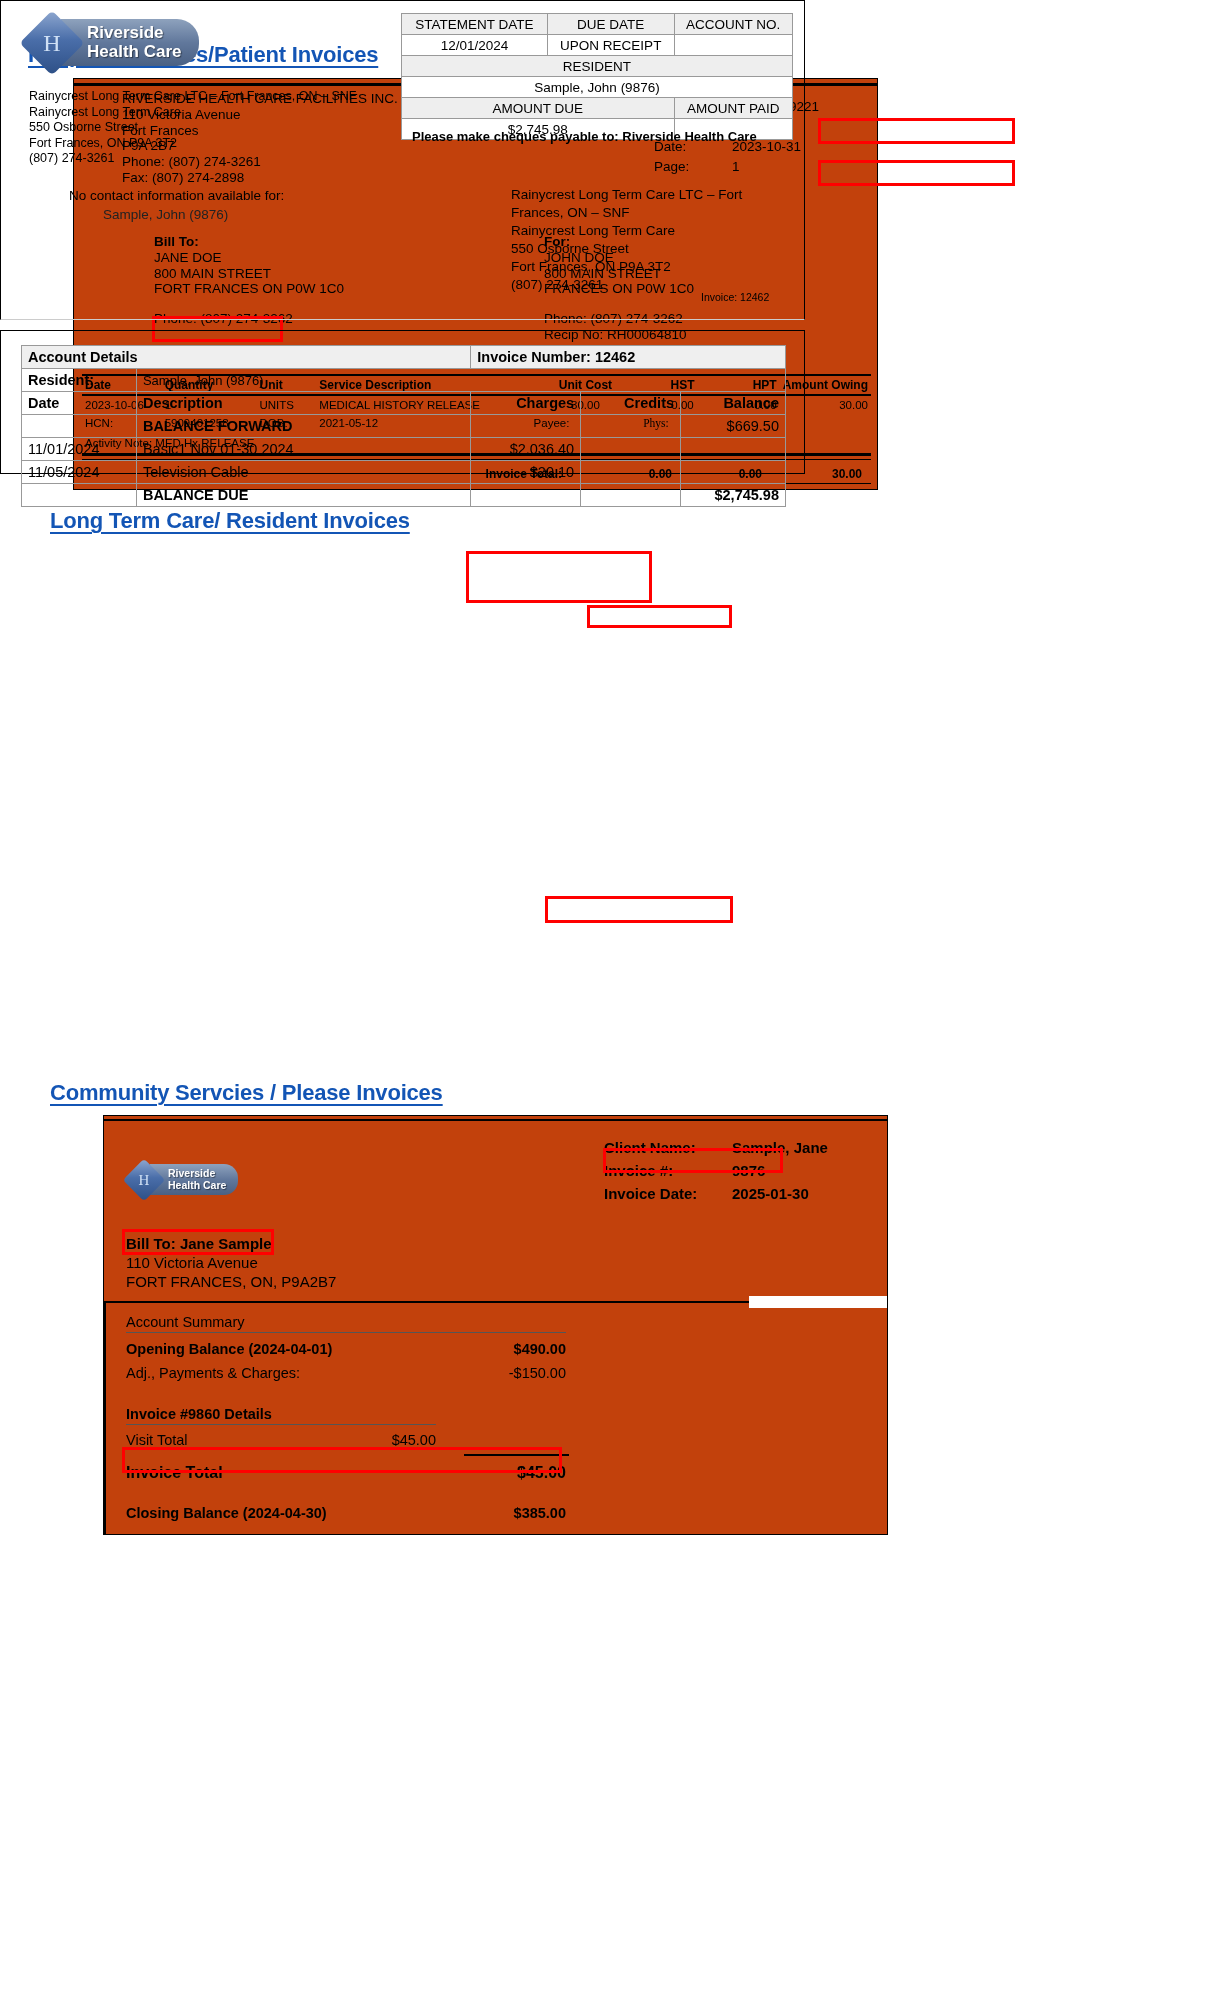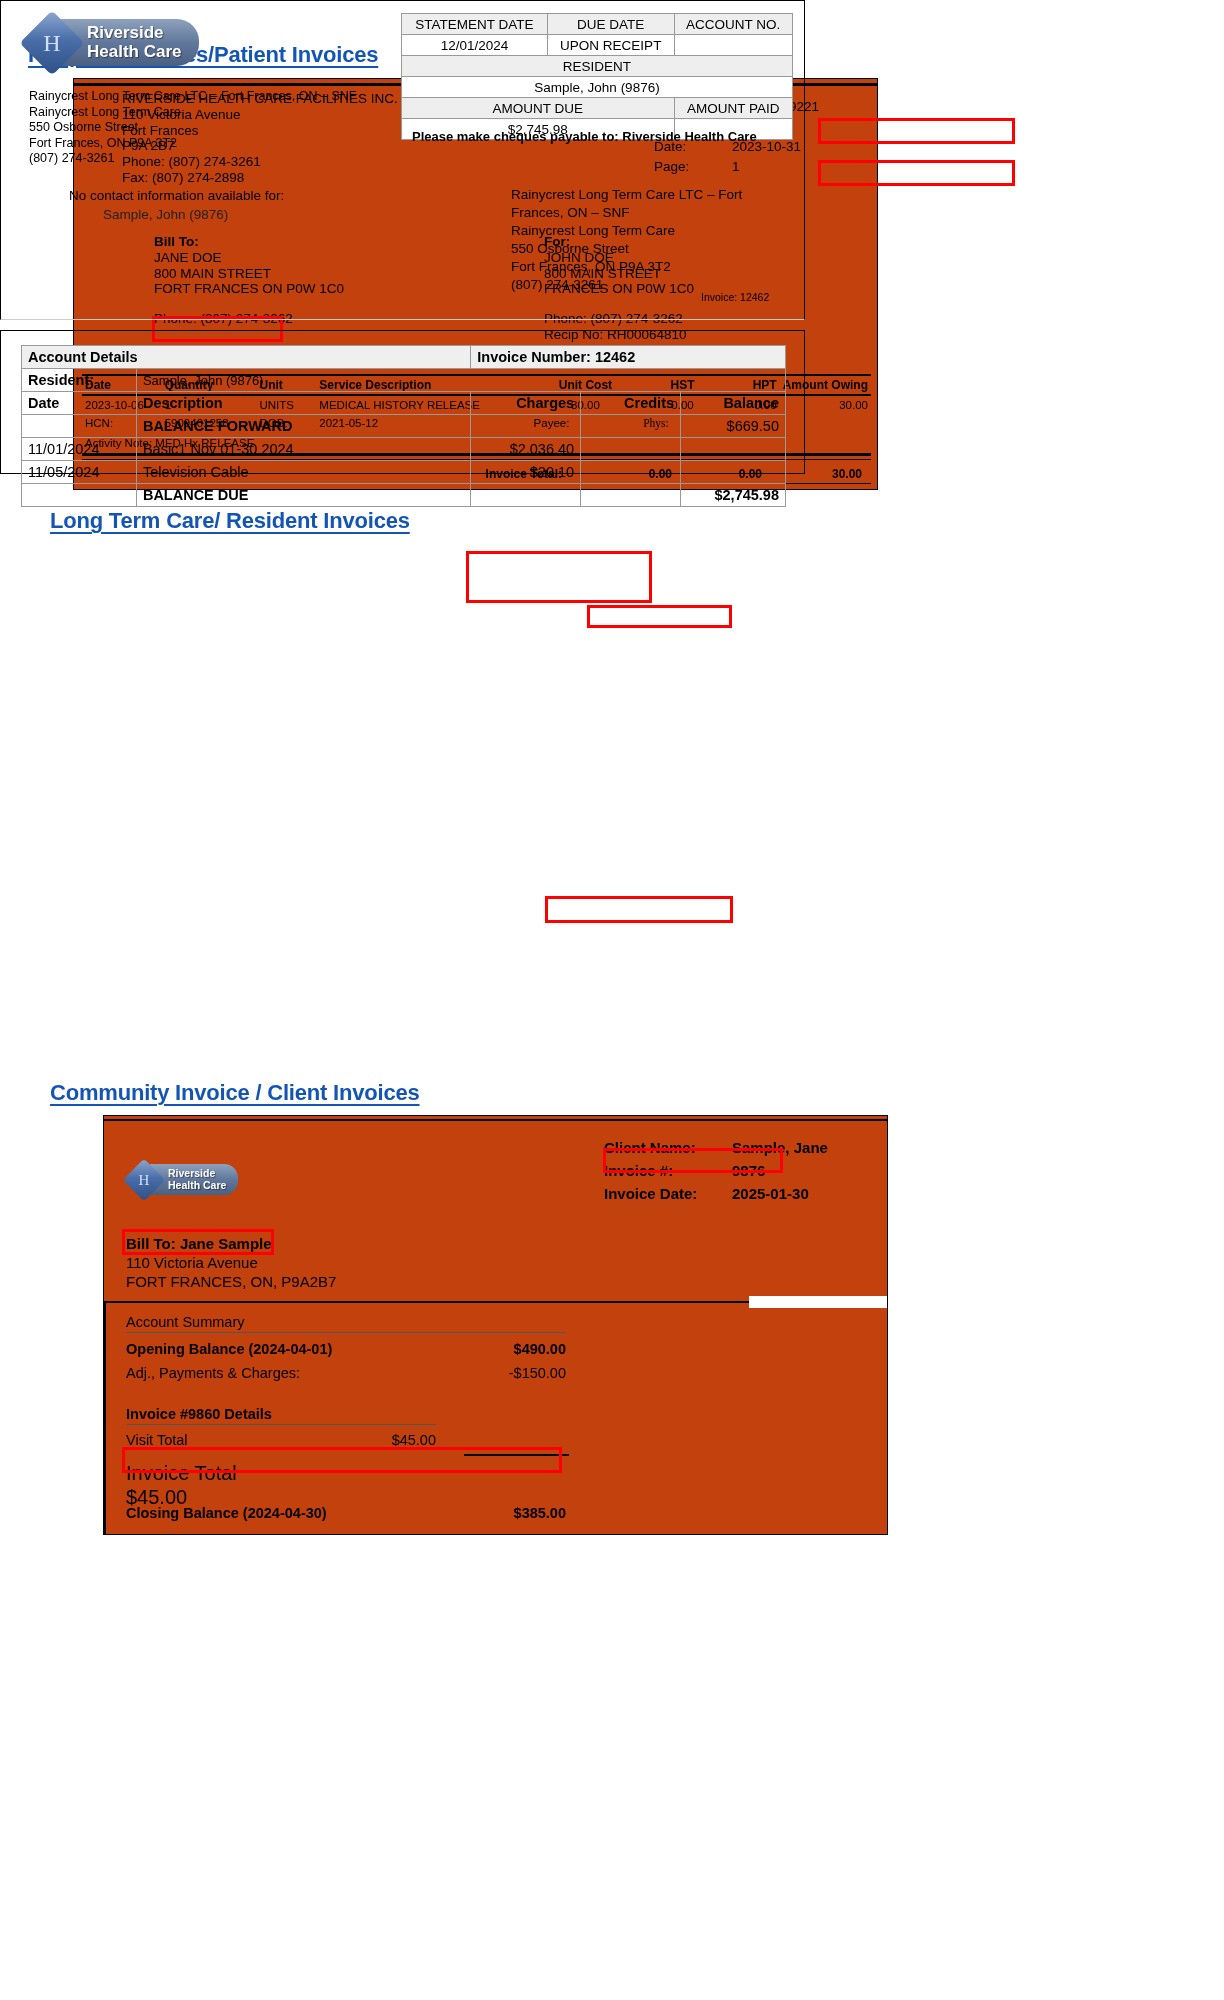--- a/index.html
+++ b/index.html
@@ -241,22 +241,22 @@
   #doc3 .summary .amt { min-width: 90px; text-align: right; }
   #doc3 .detail {
     position: absolute; left: 22px; top: 290px; width: 310px;
     font-size: 14.5px;
   }
   #doc3 .detail .title { font-weight: bold; padding-bottom: 2px; }
   #doc3 .detail .hr { border-bottom: 1px solid #555; margin-bottom: 3px; }
   #doc3 .detail .row { display:flex; justify-content: space-between; line-height: 24px; }
   #doc3 .invtotal {
     position: absolute; left: 22px; top: 345px; width: 440px;
-    font-size: 20px; font-weight: normal;
-    display: flex; justify-content: space-between; line-height: 24px; flex-direction: column;
+    font-size: 16px; font-weight: bold;
+    display: flex; justify-content: space-between; line-height: 24px;
   }
   #doc3 .invtotal-rule {
     position:absolute; left: 360px; top: 338px; width: 105px; height: 2px; background:#000;
   }
   #doc3 .closing {
     position: absolute; left: 22px; top: 385px; width: 440px;
     font-size: 14.5px; font-weight: bold;
     display: flex; justify-content: space-between; line-height: 24px;
   }
   #doc3 .leftedge {
@@ -493,21 +493,21 @@
       </tr>
     </tbody>
       </table>
   </div>
 </div>
 
 <div class="redbox" style="left:466px; top:551px; width:186px; height:52px;"></div>
 <div class="redbox" style="left:587px; top:605px; width:145px; height:23px;"></div>
 <div class="redbox" style="left:545px; top:896px; width:188px; height:27px;"></div>
 
-<div class="section-heading" style="left:50px; top:1080px;">Community Invoice / Client Invoices </div>
+<div class="section-heading" style="left:50px; top:1080px;">Community Servcies / Please Invoices </div>
 
 <div class="doc" id="doc3">
   <div class="rule-top"></div>
 
   <div class="hdr">
     <div class="row">
       <span class="k">Client Name:</span>
       <span>Sample, Jane</span>
     </div>
     <div class="row">

